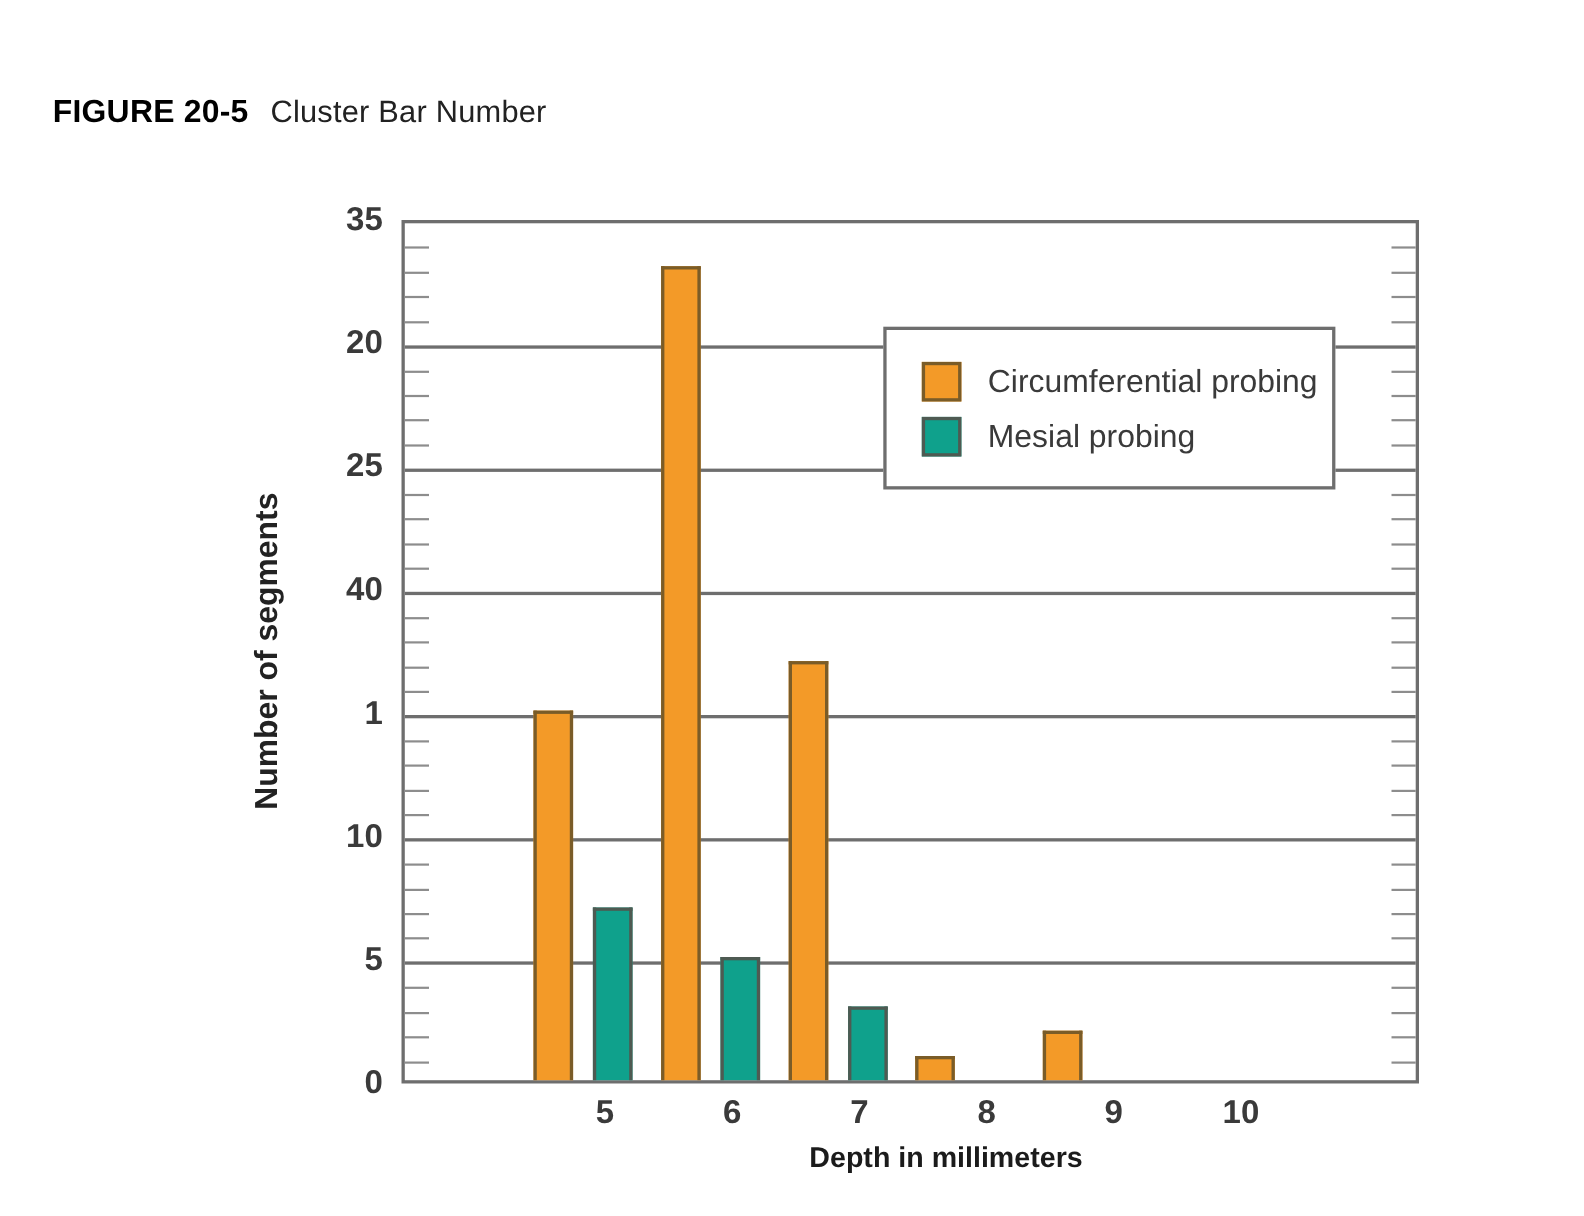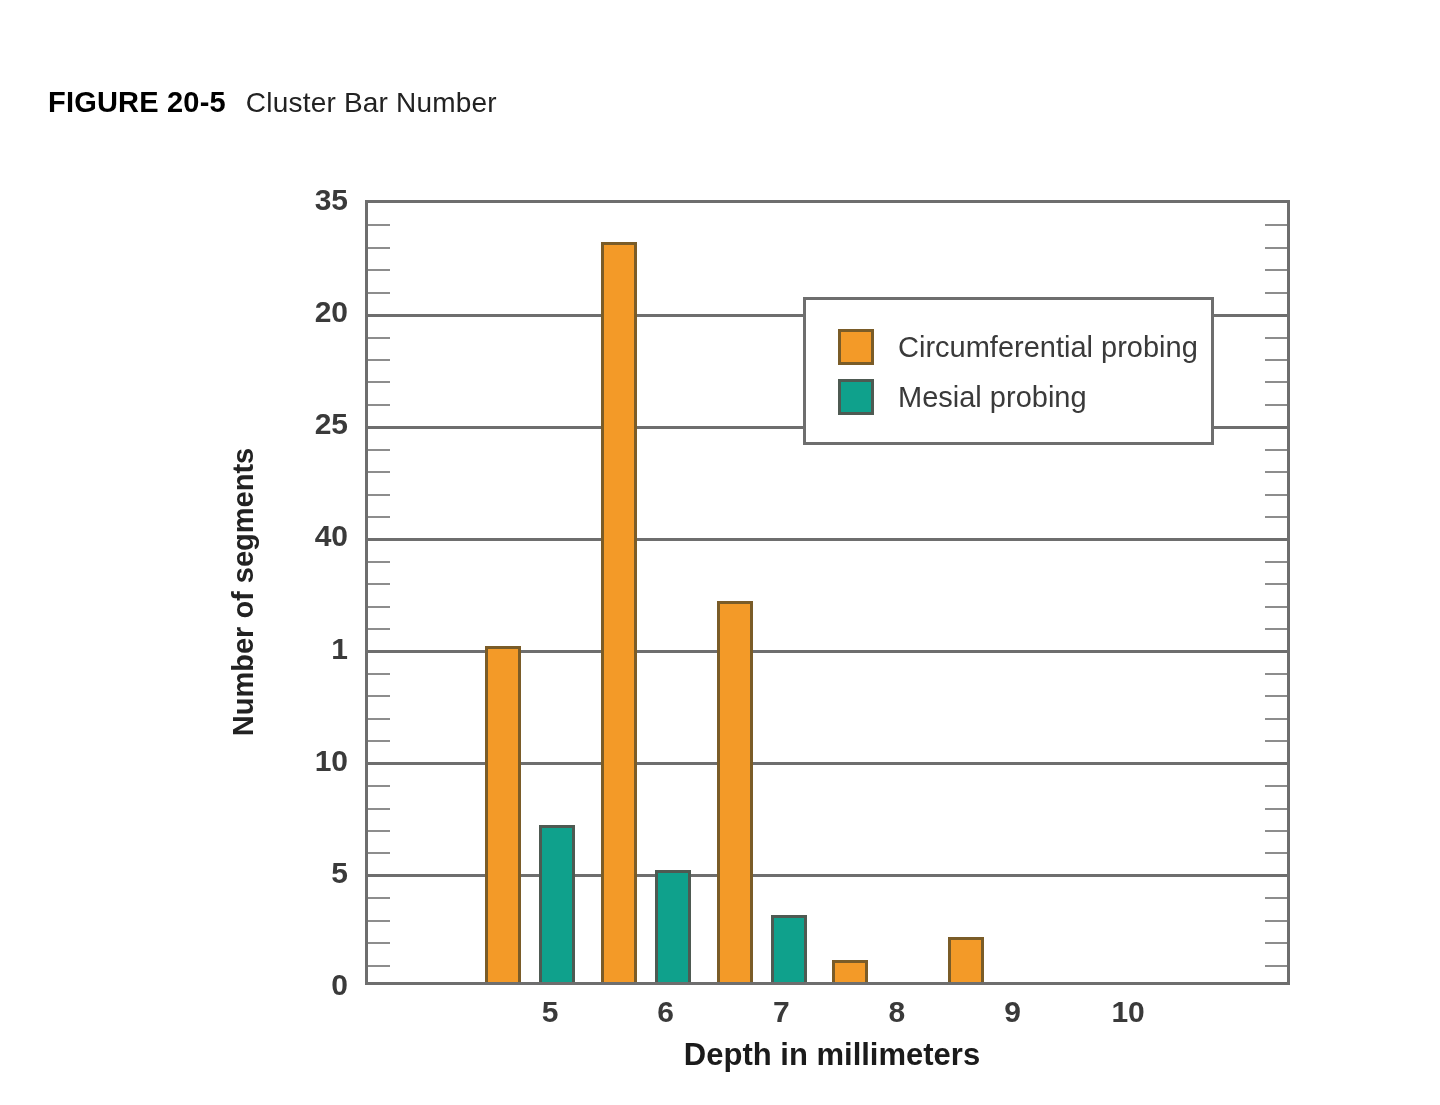--- a/index.html
+++ b/index.html
@@ -97,24 +97,24 @@
     position: absolute;
     top: 995px;
     transform: translateX(-50%);
     font-size: 30px;
     font-weight: bold;
     color: #3a3a3a;
     white-space: nowrap;
   }
   #x-axis-title {
     position: absolute;
-    left: 832px;
+    left: 860px;
     top: 1037px;
     transform: translateX(-50%);
-    font-size: 31px;
+    font-size: 26px;
     font-weight: bold;
     color: #1b1b1b;
     white-space: nowrap;
   }
 
   
   .bar {
     position: absolute;
     bottom: 0;
     border: 3px solid #6b5a36;

